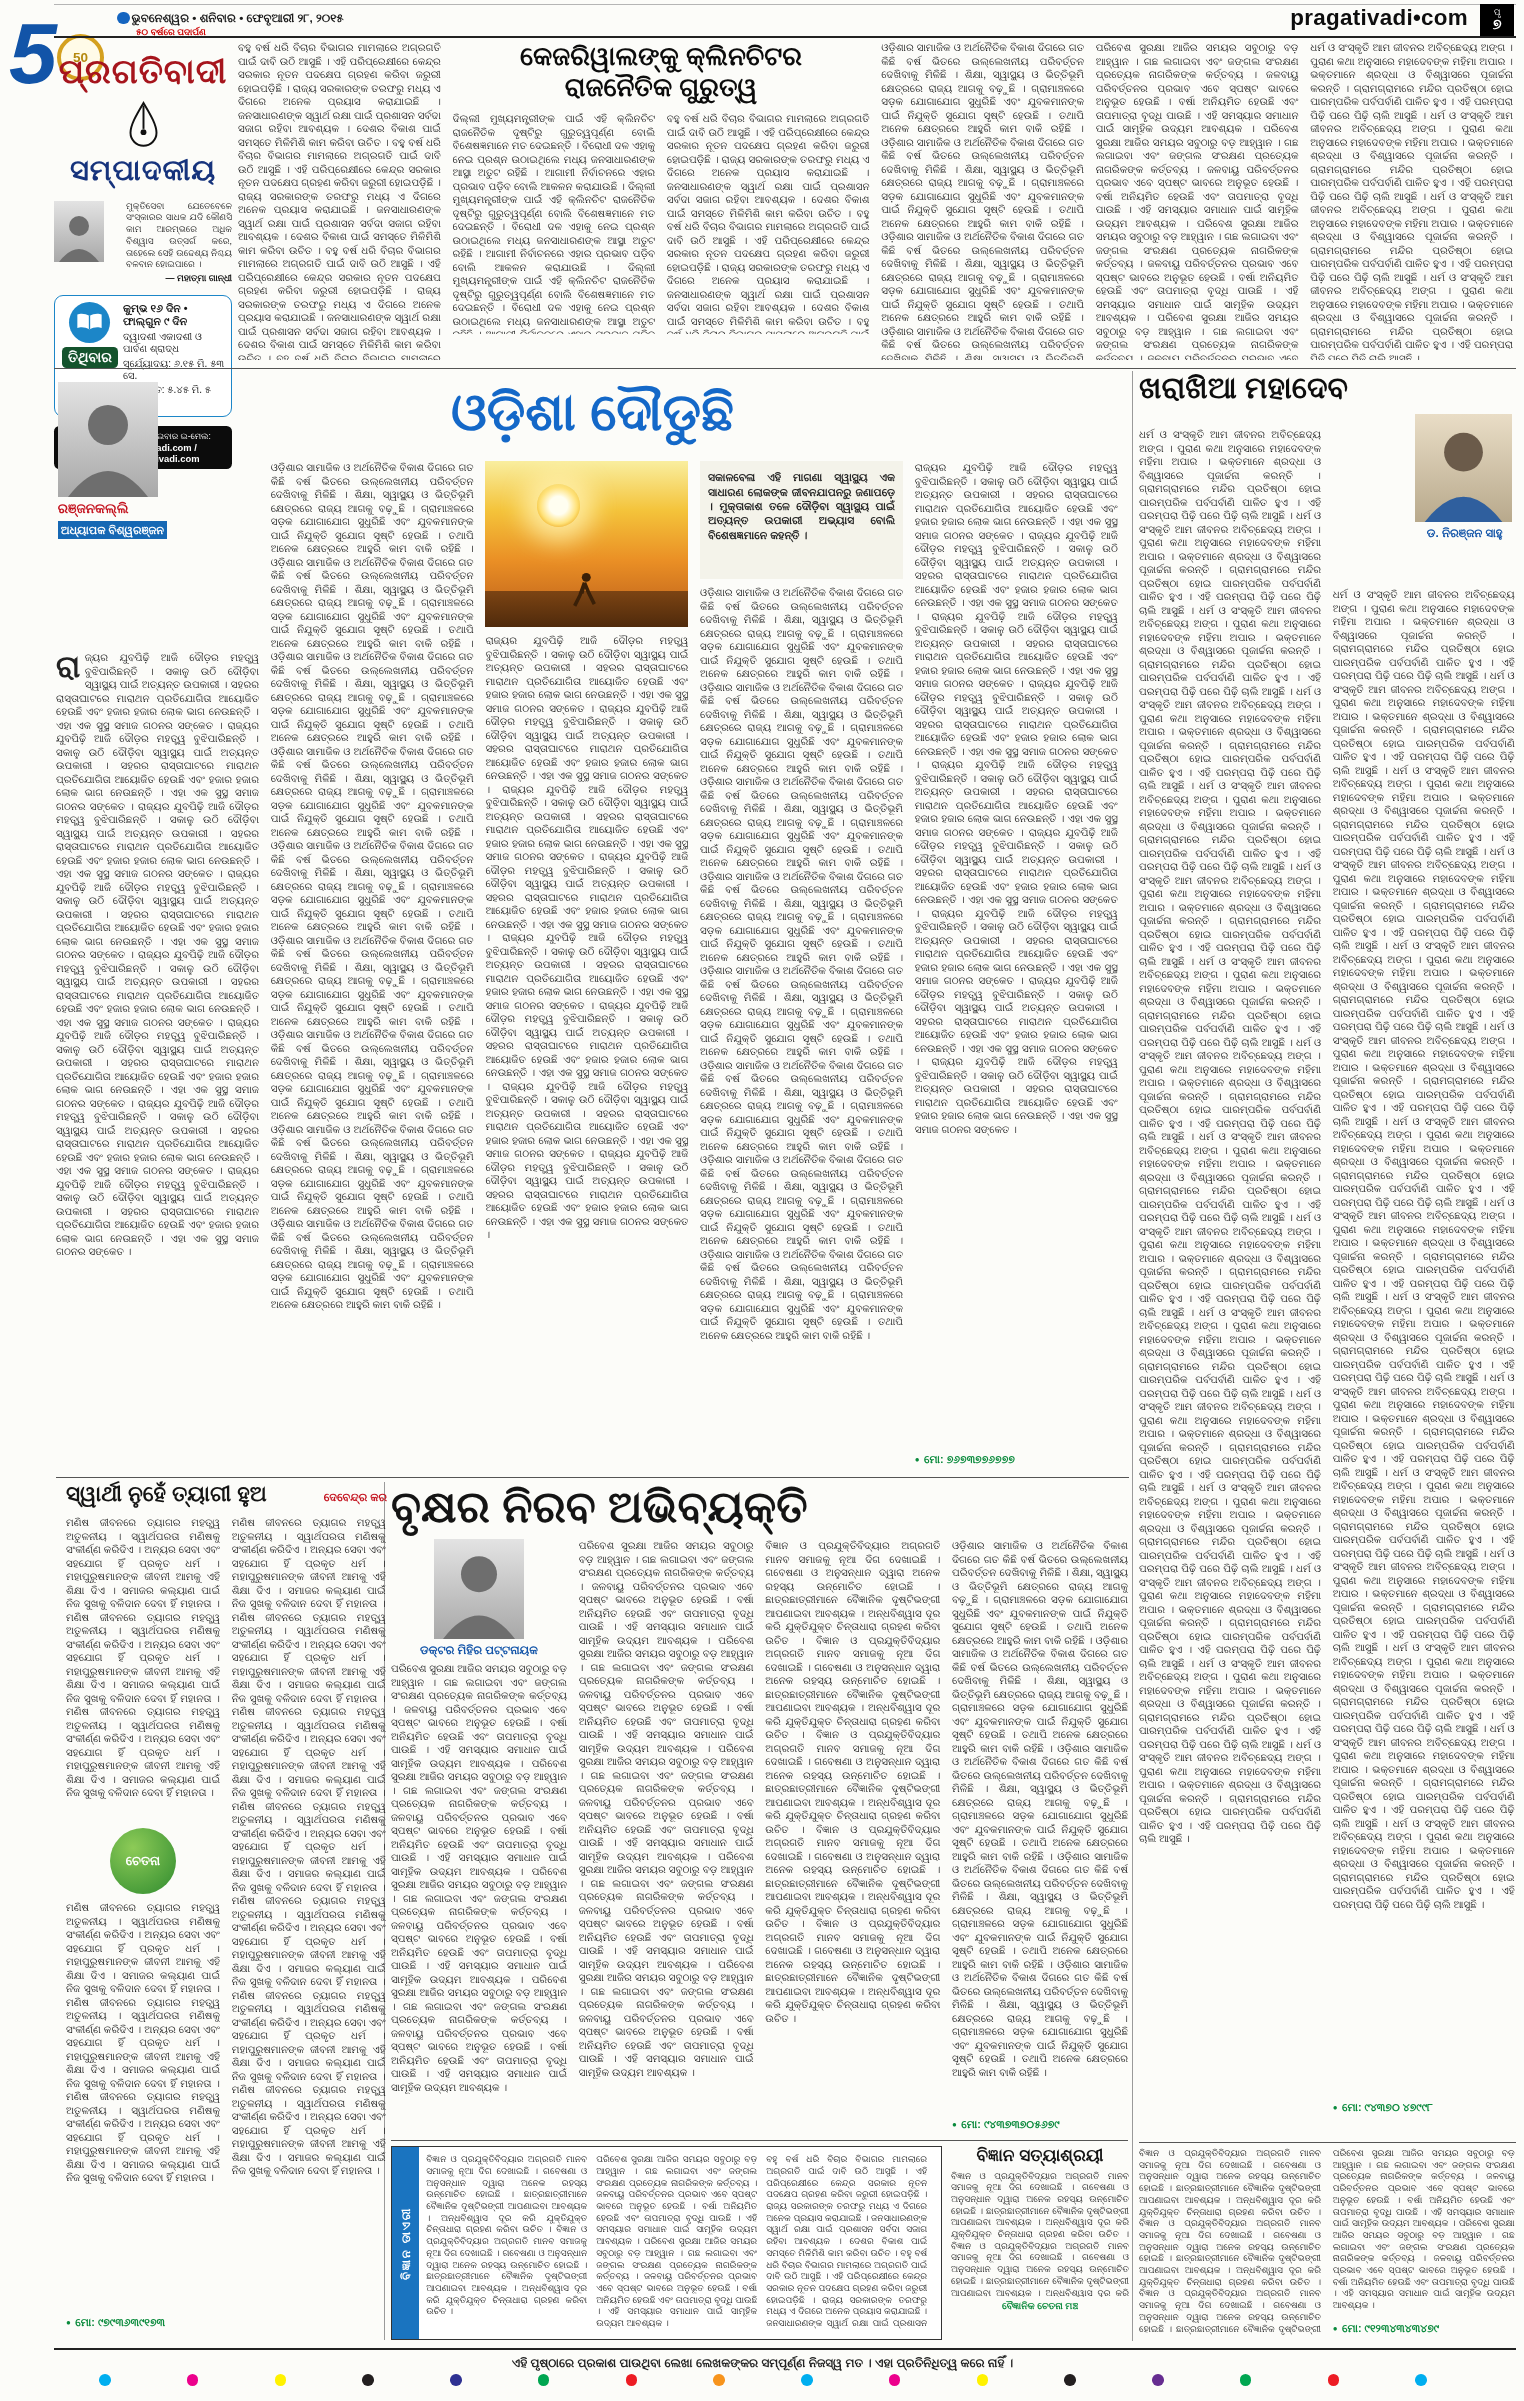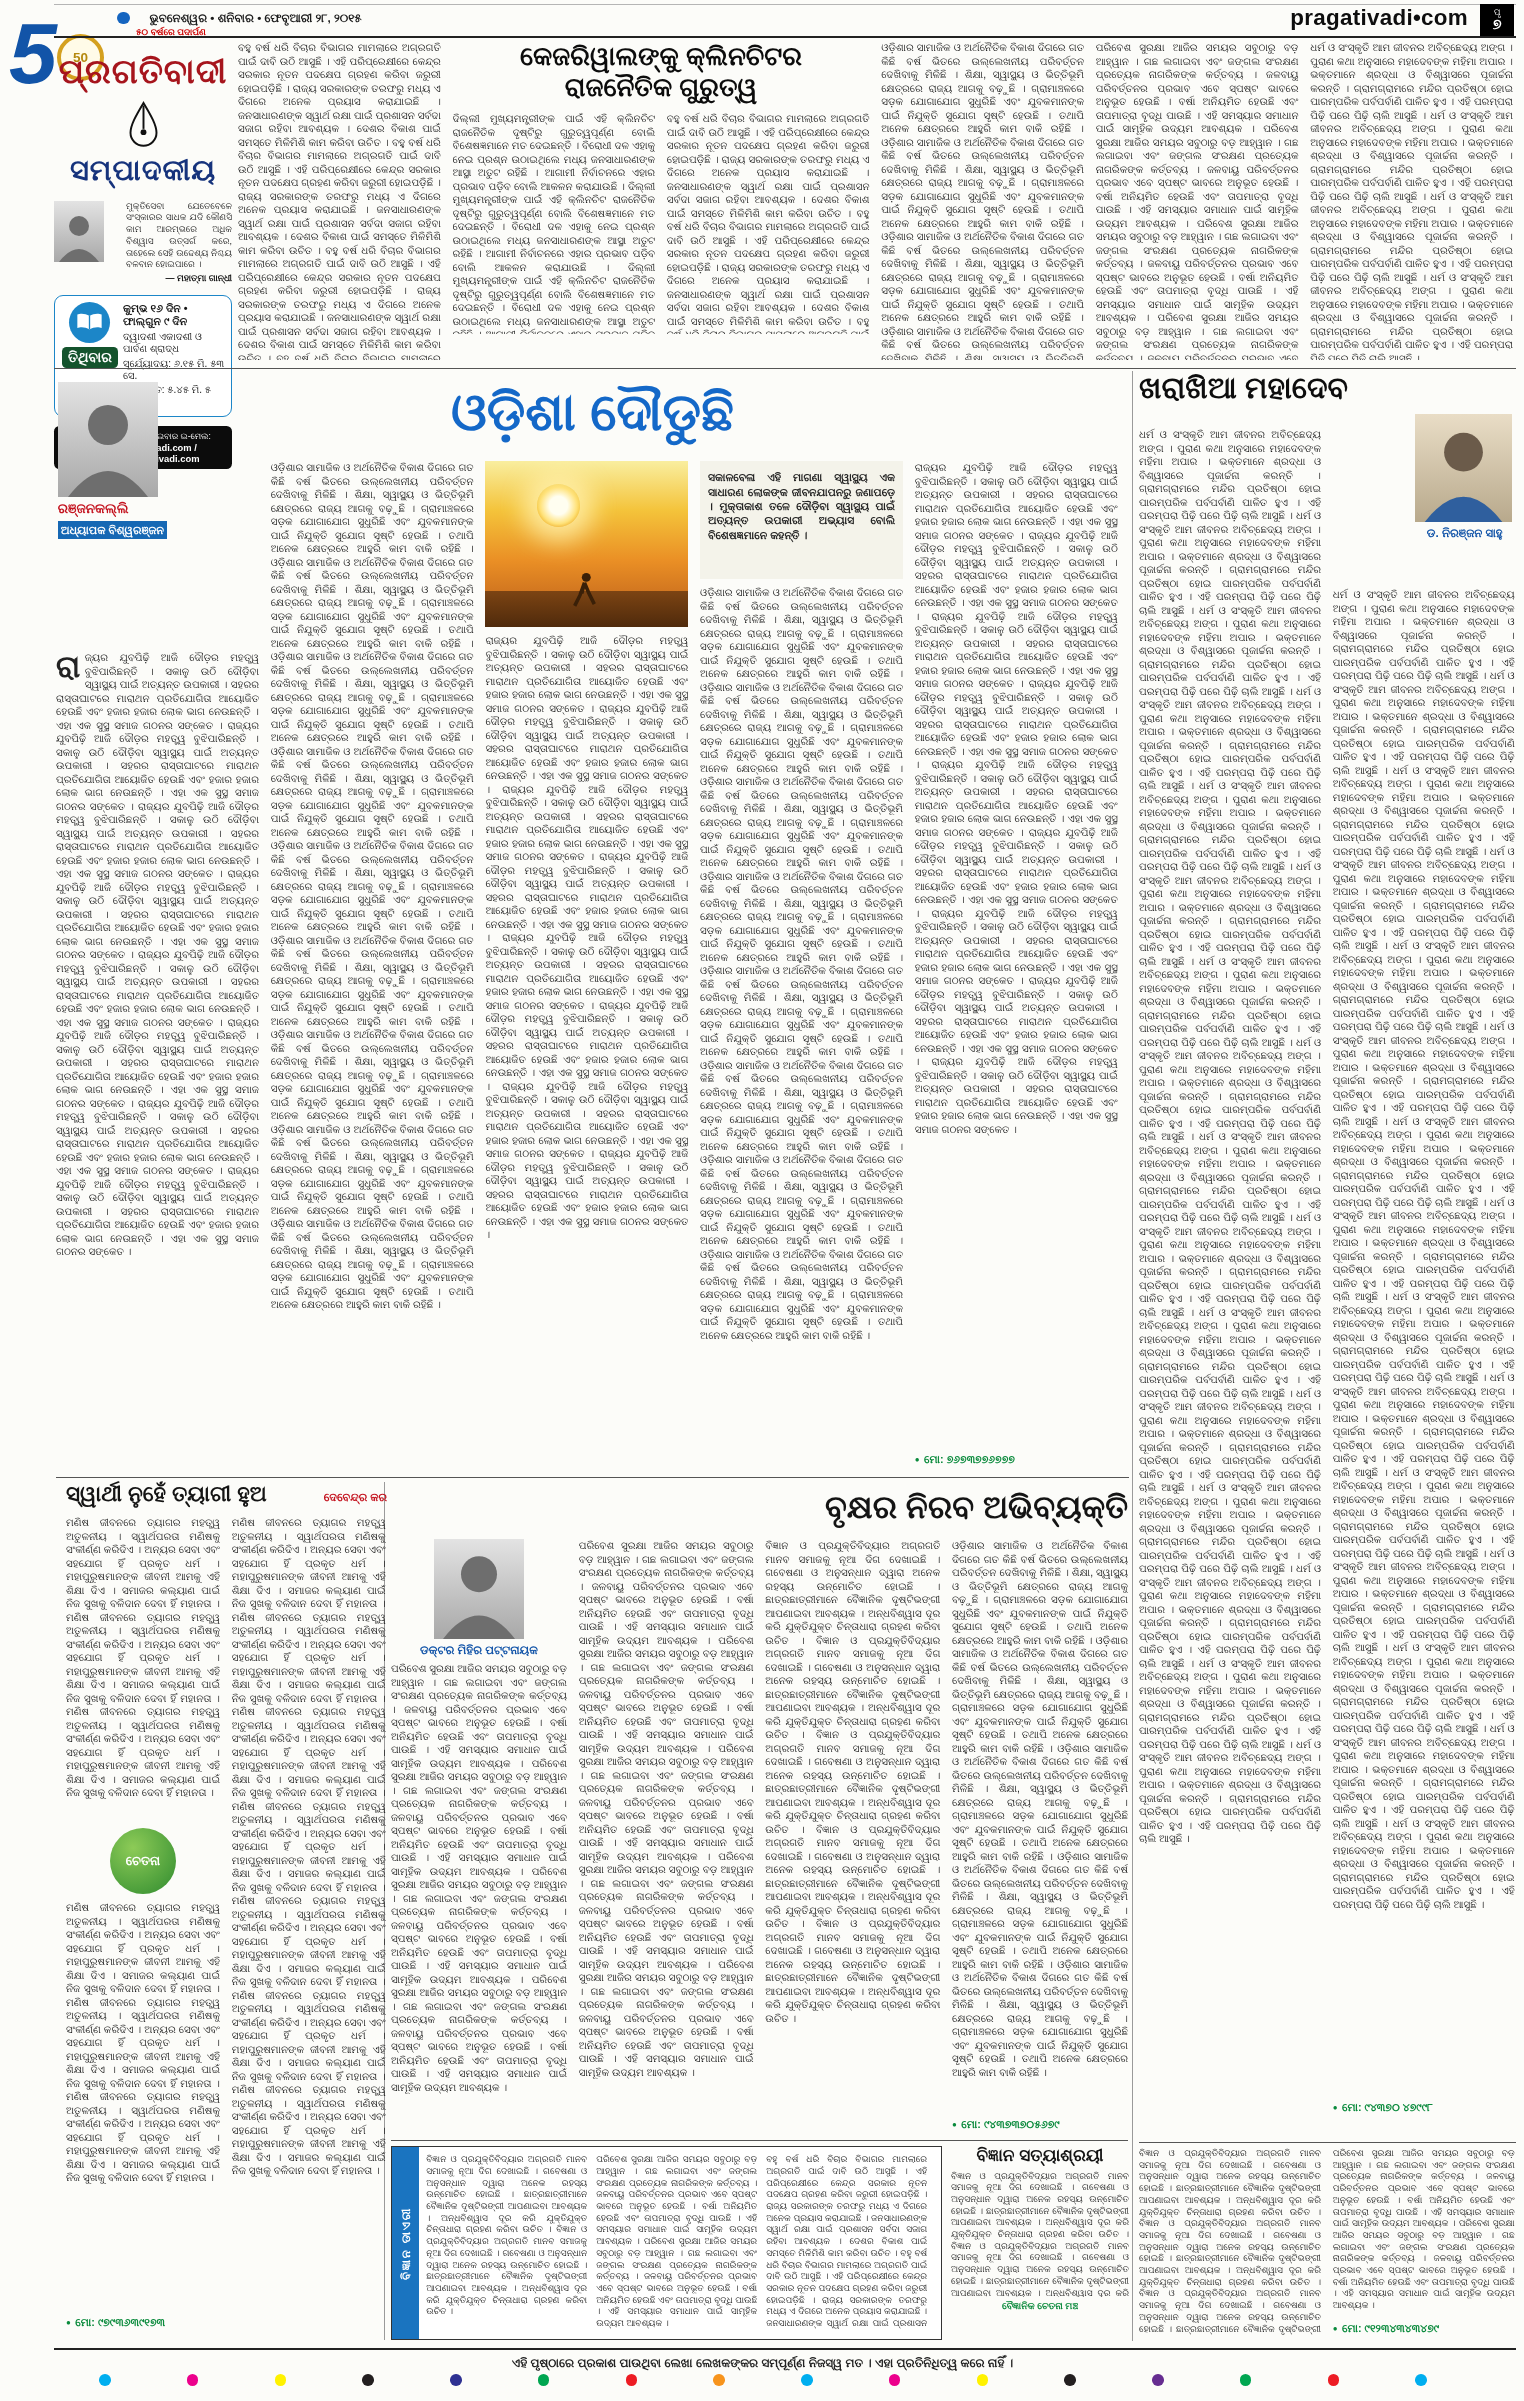--- a/index.html
+++ b/index.html
@@ -10,21 +10,21 @@
   .vr { position:absolute; width:0.9px; background:#9a9a9a; }
   .cols { display:flex; gap:11.7px; }
   .col { text-align:justify; overflow:hidden; font-size:10.3px; line-height:13.5px; color:#1d1d1d; word-break:break-word; }
   .col-sm { text-align:justify; overflow:hidden; font-size:9px; line-height:11.7px; color:#1d1d1d; word-break:break-word; }
 
   
   .jubilee { position:absolute; left:9px; top:3.6px; width:99px; height:109px; }
   .jub-digit { font-size:86px; font-weight:bold; font-style:italic; color:#1254a8; line-height:99px; display:inline-block; }
   .jub-ring { position:absolute; left:48px; top:30.5px; width:47px; height:47px; border:4.5px solid #d4a01f; border-radius:50%;
               display:flex; align-items:center; justify-content:center; color:#b5890f; font-weight:bold; font-size:13.5px; background:#fffbe8; }
-  .dateline-row { position:absolute; left:117px; top:10.8px; display:flex; align-items:center; gap:20px;
+  .dateline-row { position:absolute; left:117px; top:10.8px; display:flex; align-items:center; gap:2px;
                   font-size:11.7px; font-weight:bold; color:#1b1b1b; }
   .mini-dot { width:12.6px; height:12.6px; border-radius:50%; background:#1565c0; display:inline-block; flex:none; }
   .edition-note { position:absolute; left:136px; top:27px; font-size:9px; color:#c00; font-weight:bold; }
   .site { position:absolute; right:57px; top:5.4px; font-size:22.4px; font-weight:bold; color:#0e0e0e; letter-spacing:0.3px; }
   .page-badge { position:absolute; right:10.8px; top:3.6px; width:34px; height:32px; background:#000; color:#fff;
                 display:flex; flex-direction:column; align-items:center; justify-content:center; line-height:1; }
   .pb-label { font-size:9px; } .pb-num { font-size:14.4px; font-weight:bold; }
 
   
   .mast { position:absolute; left:54px; top:41px; width:178px; }
@@ -72,21 +72,21 @@
 
   .maha-headline { font-size:30px; font-weight:bold; color:#0d0d0d; line-height:1.1; width:260px; }
   .photo-color { width:97px; height:108px; background:linear-gradient(180deg,#e9ddc6,#b8a98c); }
   .blue-name { color:#1254a8; font-weight:bold; font-size:11.7px; text-align:center; margin-top:3.6px; }
 
   .tya-headline { font-size:21.5px; font-weight:bold; }
   .red-name { color:#c41420; font-weight:bold; font-size:11.2px; white-space:nowrap; }
   .chetana { width:66px; height:66px; border-radius:50%; background:radial-gradient(circle at 35% 30%,#8dcb57,#2f8b2f);
              color:#fff; display:flex; align-items:center; justify-content:center; font-weight:bold; font-size:12.6px; margin:7.2px auto; flex:none; }
 
-  .bru-headline { font-size:32px; font-weight:bold; text-align:right; height:50px; line-height:50px; }
+  .bru-headline { font-size:44px; font-weight:bold; text-align:left; height:50px; line-height:50px; }
 
   .diary { border:1.8px solid #333; display:flex; background:#fff; }
   .diary-strip { width:27px; background:#1a74c0; color:#fff; display:flex; align-items:center; justify-content:center; flex:none; }
   .diary-strip span { writing-mode:vertical-rl; transform:rotate(180deg); font-weight:bold; font-size:11.7px; letter-spacing:1.8px; }
   .diary-cols { display:flex; gap:9px; padding:7.2px; }
 
   .big-headline { font-size:17px; font-weight:bold; text-align:center; margin-bottom:4.5px; }
   .org { color:#0a8a3c; font-weight:bold; font-size:9.4px; text-align:center; margin-top:3.6px; }
 
   .disclaimer { position:absolute; top:2356px; left:0; width:100%; text-align:center; font-size:12px; font-weight:bold; color:#222; }

